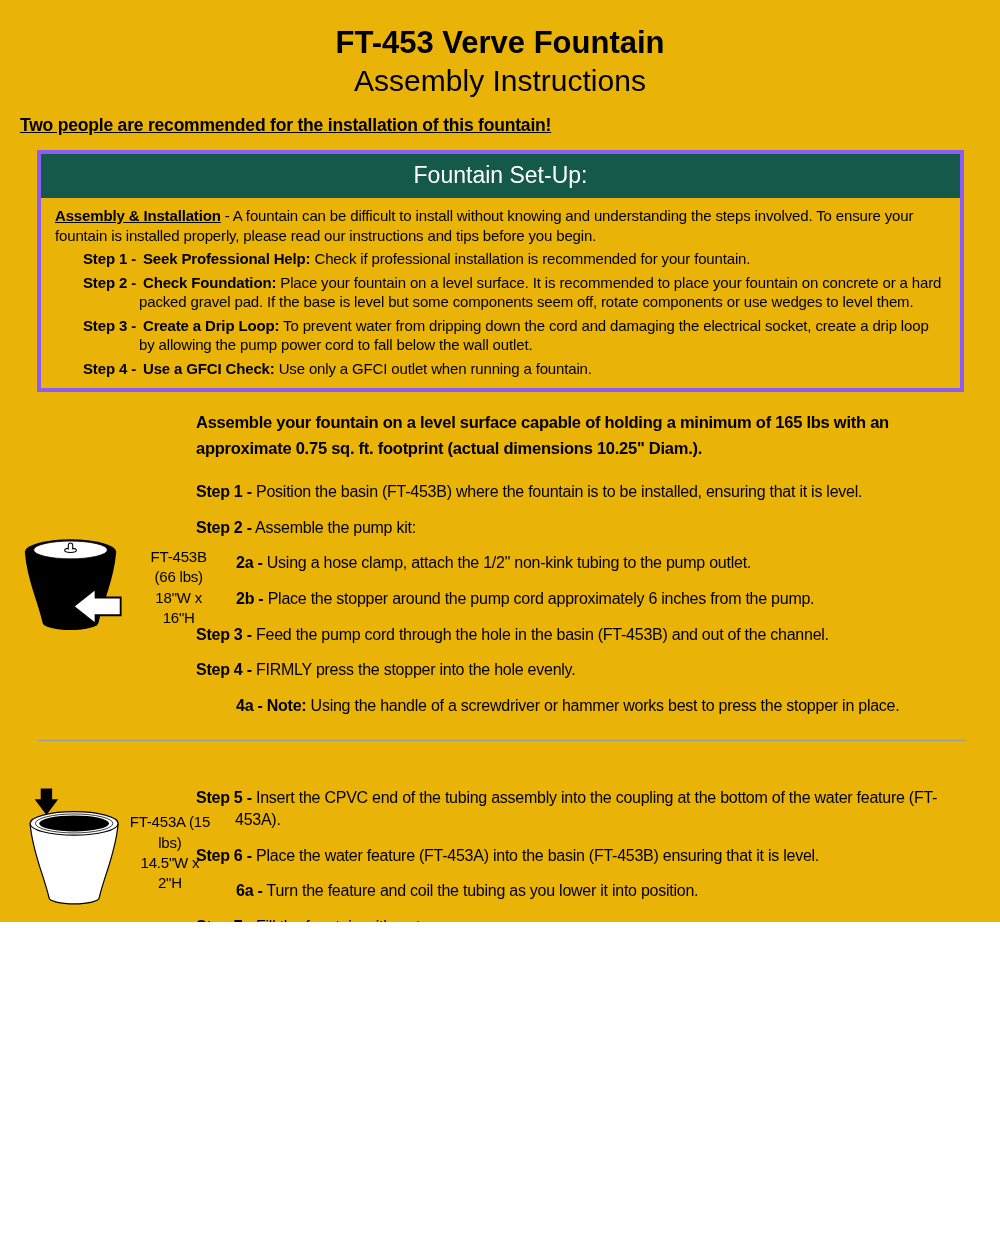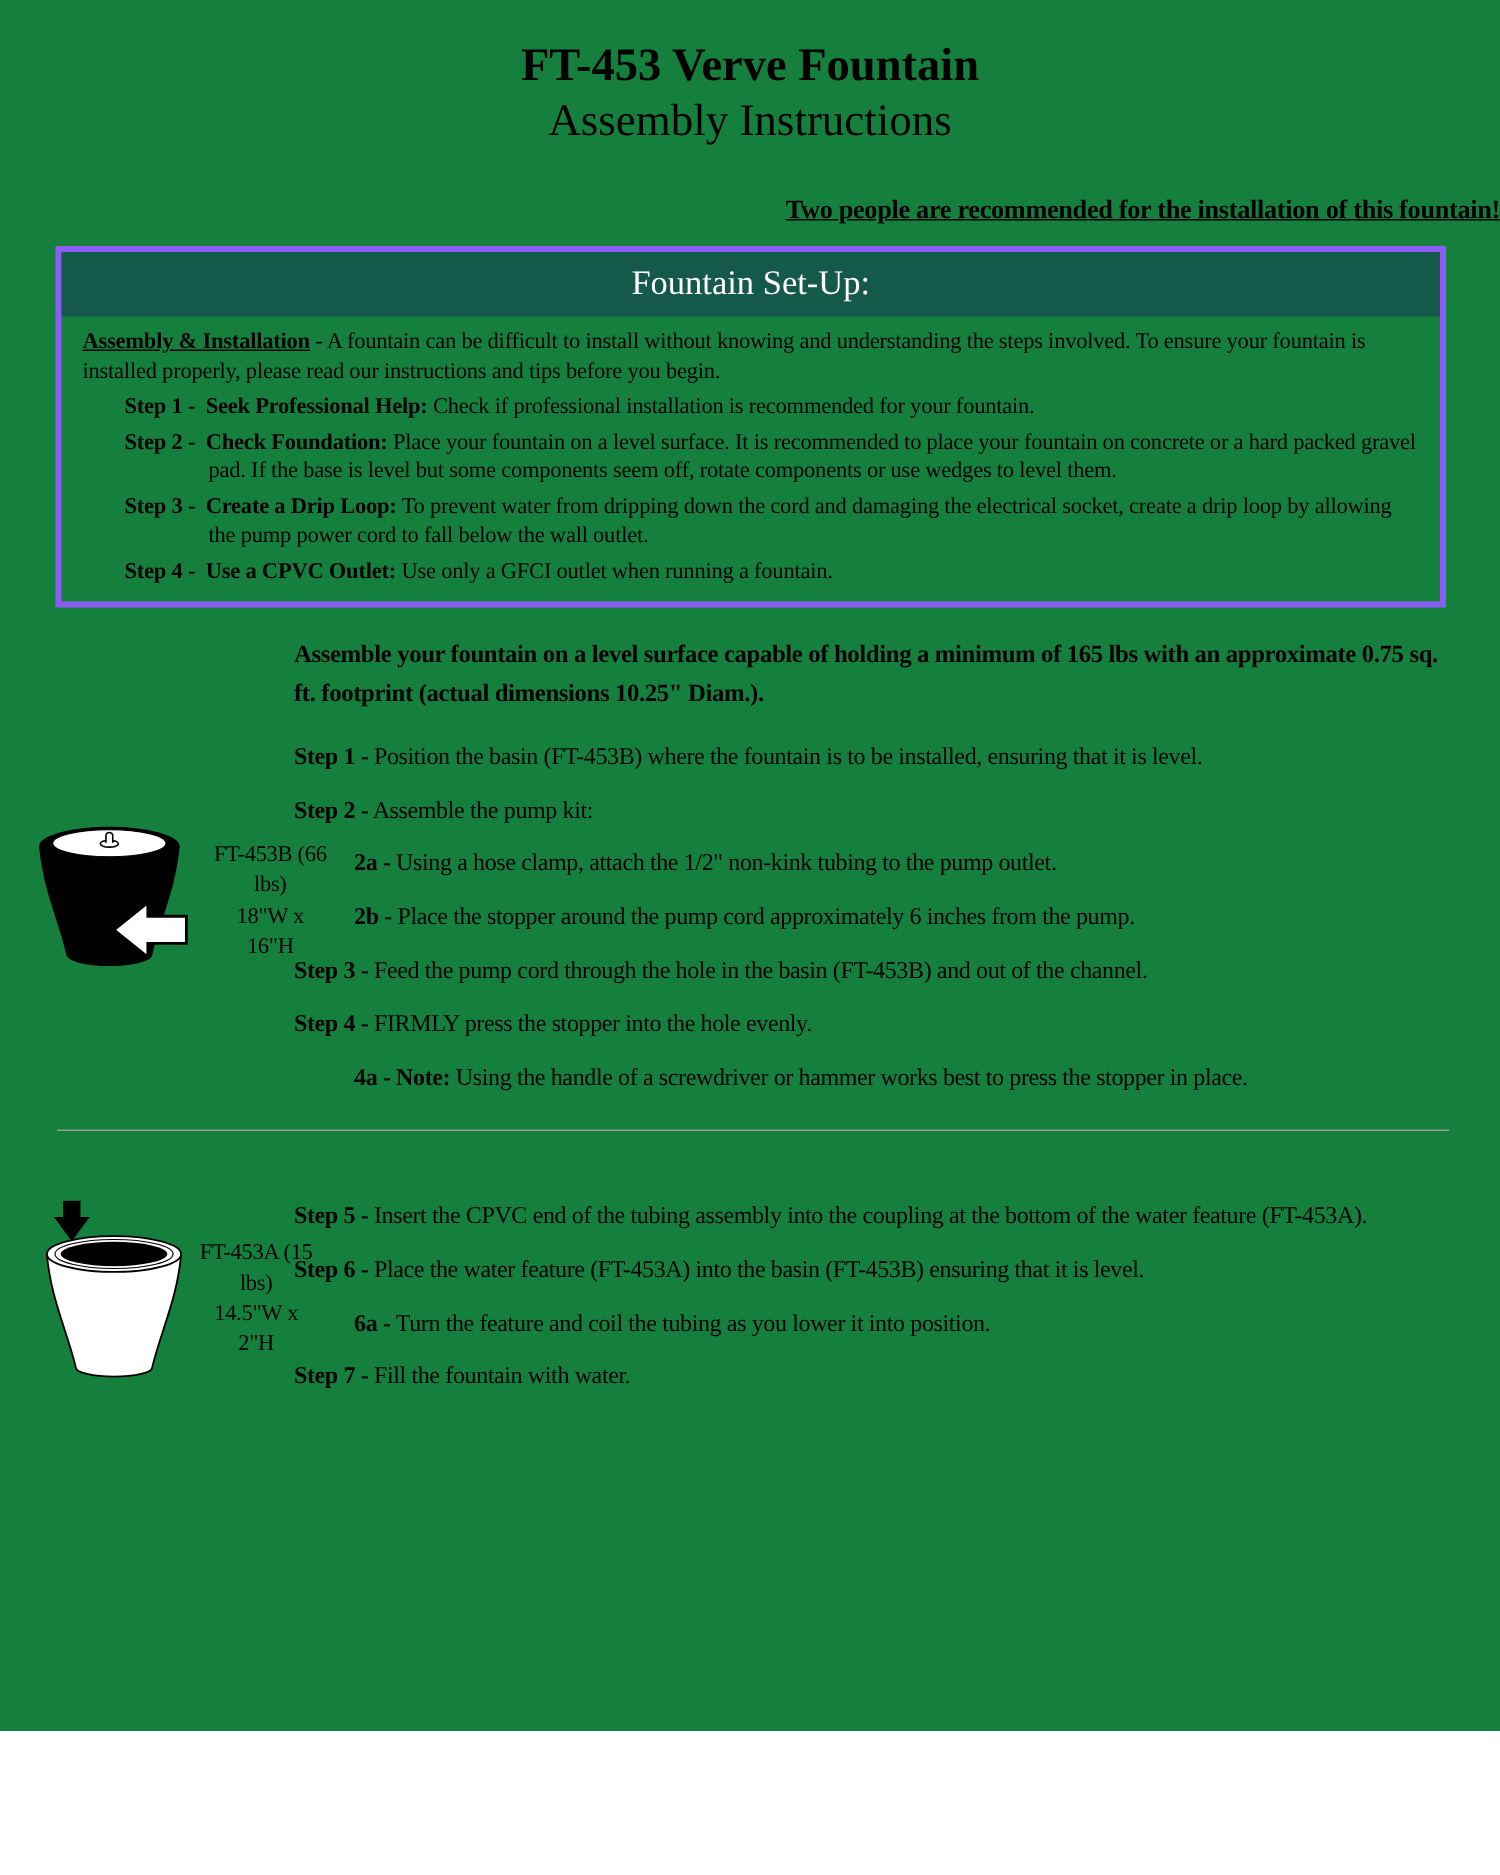--- a/index.html
+++ b/index.html
@@ -1,33 +1,34 @@
 <!DOCTYPE html>
 <html><head>
 <meta charset="utf-8">
 <style>
   * { box-sizing: border-box; }
   html, body { margin: 0; padding: 0; background: #ffffff; }
   .page {
-    width: 1000px; height: 1154px; background: #15803d;
-    font-family: Liberation Serif, serif; color: #000;
+    width: 1000px; height: 922px; background: #eab308;
+    font-family: Liberation Sans, sans-serif; color: #000;
     padding-top: 26px; overflow: hidden; position: relative;
   }
   .doc-title {
     margin: 0; text-align: center;
     font-size: 31px; font-weight: bold; line-height: 1.1;
   }
   .doc-subtitle {
     margin: 4px 0 0; text-align: center;
     font-size: 30px; font-weight: normal; line-height: 1.1;
   }
   .notice {
-    margin: 32px 0 0; text-align: right;
+    margin: 18px 0 0; text-align: left;
     font-size: 17.5px; font-weight: bold; letter-spacing: -0.2px;
     text-decoration: underline;
+    padding-left: 20px;
   }
   
   .setup-box { margin: 14px 36px 0 37px; border: 4px solid #8b5cf6; }
   .setup-header {
     background: #15594a; color: #ffffff; text-align: center;
     font-size: 23px; padding: 8px 0 9px; font-weight: normal;
   }
   .setup-body {
     padding: 8px 13px 10px 14px;
     font-size: 15px; line-height: 1.3; letter-spacing: -0.15px;
@@ -74,21 +75,21 @@
   <h2 class="doc-subtitle">Assembly Instructions</h2>
   <p class="notice">Two people are recommended for the installation of this fountain!</p>
 
   <section class="setup-box">
     <div class="setup-header">Fountain Set-Up:</div>
     <div class="setup-body">
       <p class="setup-intro"><span class="lbl">Assembly &amp; Installation</span><span> - A fountain can be difficult to install without knowing and understanding the steps involved. To ensure your fountain is installed properly, please read our instructions and tips before you begin.</span></p>
       <div class="setup-step"><span class="slabel">Step 1 -</span><span class="sname">Seek Professional Help:</span> <span>Check if professional installation is recommended for your fountain.</span></div>
       <div class="setup-step"><span class="slabel">Step 2 -</span><span class="sname">Check Foundation:</span> <span>Place your fountain on a level surface. It is recommended to place your fountain on concrete or a hard packed gravel pad. If the base is level but some components seem off, rotate components or use wedges to level them.</span></div>
       <div class="setup-step"><span class="slabel">Step 3 -</span><span class="sname">Create a Drip Loop:</span> <span>To prevent water from dripping down the cord and damaging the electrical socket, create a drip loop by allowing the pump power cord to fall below the wall outlet.</span></div>
-      <div class="setup-step"><span class="slabel">Step 4 -</span><span class="sname">Use a CPVC Outlet:</span> <span>Use only a GFCI outlet when running a fountain.</span></div>
+      <div class="setup-step"><span class="slabel">Step 4 -</span><span class="sname">Use a GFCI Check:</span> <span>Use only a GFCI outlet when running a fountain.</span></div>
     </div>
   </section>
 
   <section class="main">
 
     <div class="row row1">
       <div class="fig-col">
         <figure class="fig1">
           <svg width="170" height="150" viewBox="0 0 170 150">
             <path d="M16,30 C19,68 34,98 40,126 A38,10 0 0 0 116,126 C122,98 137,68 140,30 Z" fill="#000"></path>

